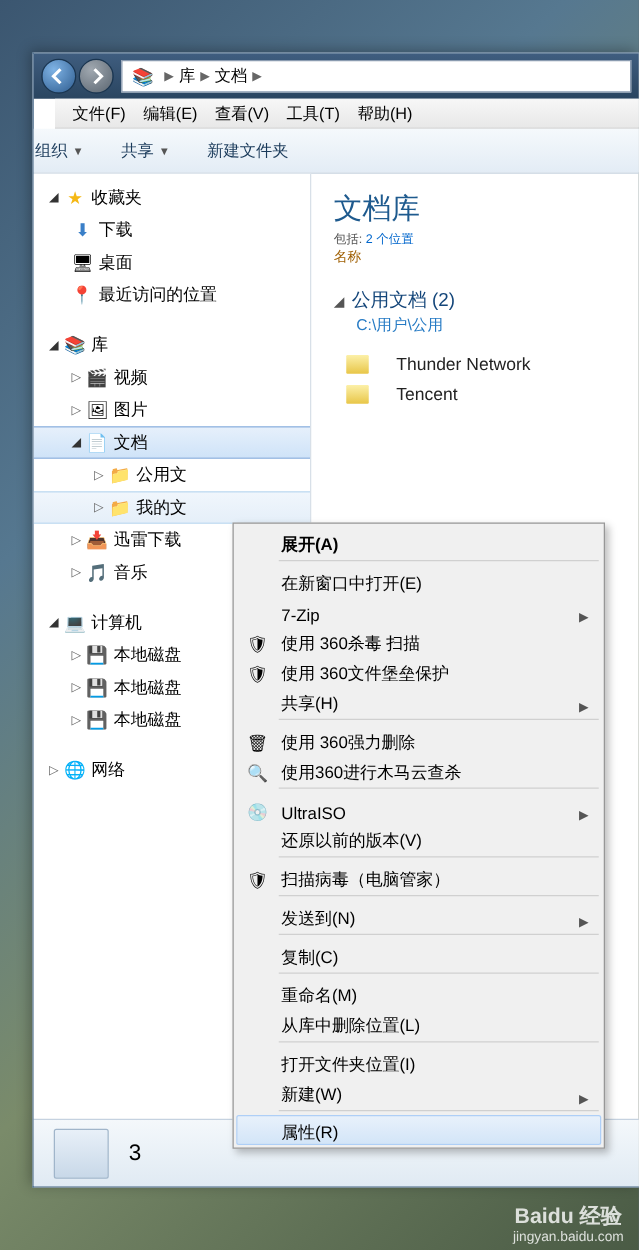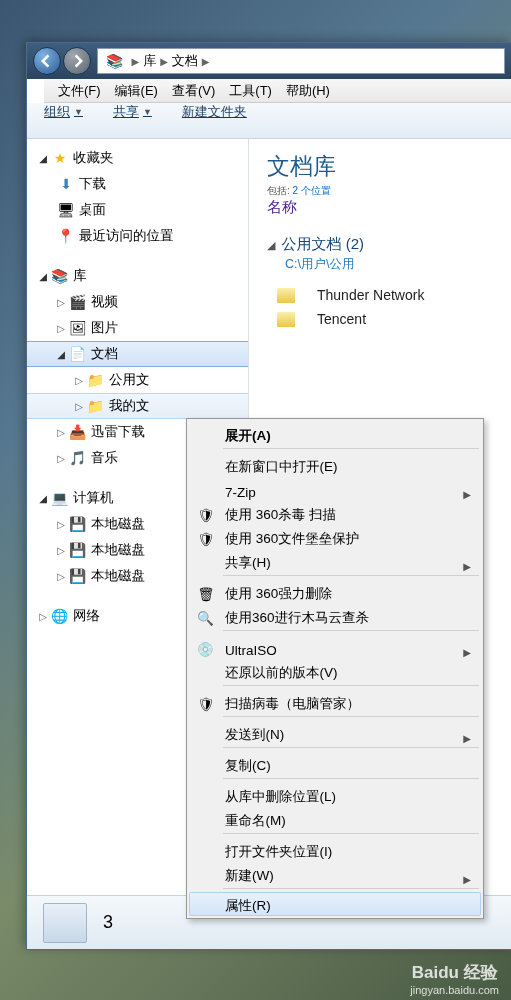--- a/index.html
+++ b/index.html
@@ -9,39 +9,39 @@
 .addr-bar { height: 36px; background: linear-gradient(#3f5d7f, #2a4560); display: flex; align-items: center; padding: 3px 6px; gap: 6px; }
 .nav-btns { display: flex; gap: 2px; }
 .nav-btn { width: 28px; height: 28px; border-radius: 50%; background: radial-gradient(circle at 35% 30%, #7fb3e5, #2e5c8f); border: 1px solid #1a3550; display: flex; align-items: center; justify-content: center; color: #fff; }
 .nav-btn.fwd { background: radial-gradient(circle at 35% 30%, #a0a8b0, #5a6570); }
 .nav-btn svg { width: 14px; height: 14px; }
 .breadcrumb { flex: 1; height: 26px; background: #fff; border: 1px solid #8a9bb0; display: flex; align-items: center; padding: 0 4px; font-size: 13px; }
 .bc-icon { font-size: 14px; margin: 0 4px; }
 .bc-sep { margin: 0 4px; color: #666; font-size: 10px; }
 .menubar { height: 24px; background: linear-gradient(#f7f7f7, #e8e8e8); border-bottom: 1px solid #ccc; display: flex; align-items: center; padding: 0 8px; font-size: 13px; gap: 2px; margin-left: 17px; }
 .menubar span { padding: 2px 6px; }
-.toolbar { height: 36px; background: linear-gradient(#f5f9fc, #e3ecf5); border-bottom: 1px solid #c8d4e0; display: flex; align-items: flex-start; padding: 0 17px; font-size: 13px; color: #1a3a5a; gap: 30px; text-decoration: underline; }
+.toolbar { height: 36px; background: linear-gradient(#f5f9fc, #e3ecf5); border-bottom: 1px solid #c8d4e0; display: flex; align-items: center; padding: 0 1px; font-size: 13px; color: #1a3a5a; gap: 30px; }
 .tb-item { display: flex; align-items: center; gap: 4px; }
 .tb-arrow { font-size: 9px; color: #555; }
 .content { display: flex; height: calc(100% - 96px - 54px); }
 .sidebar { width: 222px; border-right: 1px solid #d8e0e8; overflow: hidden; background: #fff; padding-top: 6px; }
 .tree-item { display: flex; align-items: center; height: 26px; font-size: 13.5px; padding-left: 10px; white-space: nowrap; }
 .tree-item.sel { background: linear-gradient(#e6f0fb, #cfe3f8); border: 1px solid #84acdd; border-left: none; border-right: none; }
 .tree-item.hov { background: linear-gradient(#f0f6fc, #e5eff9); border-top: 1px solid #b8d6f0; border-bottom: 1px solid #b8d6f0; }
 .exp { width: 12px; font-size: 10px; color: #666; text-align: center; }
 .exp.open { color: #333; }
 .ticon { width: 18px; height: 18px; margin: 0 4px 0 2px; display: flex; align-items: center; justify-content: center; font-size: 14px; }
 .spacer { height: 14px; }
 .ind1 { padding-left: 28px; }
 .ind2 { padding-left: 46px; }
 .main { flex: 1; padding: 12px 8px 8px 18px; overflow: hidden; }
 .lib-title { font-size: 23px; color: #1e5a8e; margin-bottom: 2px; }
 .lib-sub { font-size: 10px; color: #555; }
 .lib-sub .link { color: #0066cc; }
-.col-hdr { font-size: 15px; color: #4c1d95; margin-bottom: 18px; }
+.col-hdr { font-size: 11px; color: #a16207; margin-bottom: 18px; }
 .grp { display: flex; align-items: baseline; gap: 6px; font-size: 15px; color: #14467a; margin-bottom: 2px; }
 .grp .exp2 { font-size: 11px; color: #555; }
 .grp-path { font-size: 12.5px; color: #257ac4; margin-left: 18px; margin-bottom: 14px; }
 .file { display: flex; align-items: center; gap: 22px; font-size: 14px; color: #222; margin-bottom: 8px; margin-left: 10px; }
 .folder-ico { width: 18px; height: 15px; background: linear-gradient(#fcf0a8, #e8c648); border-radius: 1px; }
 .ctx-menu { position: absolute; left: 186px; top: 418px; width: 298px; background: #f0f0f0; border: 1px solid #979797; box-shadow: 3px 3px 6px rgba(0,0,0,0.25); font-size: 13.5px; padding: 2px; }
 .ctx-item { display: flex; align-items: flex-end; height: 24px; padding-left: 36px; position: relative; }
 .ctx-item.bold { font-weight: bold; }
 .ctx-item.hl { background: linear-gradient(#e8f1fb, #d3e5f8); border: 1px solid #aecff7; border-radius: 2px; padding-left: 35px; }
 .ctx-sep { height: 1px; background: #d0d0d0; margin: 3px 2px 3px 34px; }
@@ -272,24 +272,24 @@
   <div class="ctx-item">
       <span>发送到(N)</span>
       <span class="ctx-sub">▶</span>
     </div>
   <div class="ctx-sep"></div>
   <div class="ctx-item">
       <span>复制(C)</span>
     </div>
   <div class="ctx-sep"></div>
   <div class="ctx-item">
+      <span>重命名(M)</span>
+    </div>
+  <div class="ctx-item">
       <span>从库中删除位置(L)</span>
-    </div>
-  <div class="ctx-item">
-      <span>重命名(M)</span>
     </div>
   <div class="ctx-sep"></div>
   <div class="ctx-item">
       <span>打开文件夹位置(I)</span>
     </div>
   <div class="ctx-item">
       <span>新建(W)</span>
       <span class="ctx-sub">▶</span>
     </div>
   <div class="ctx-sep"></div>

